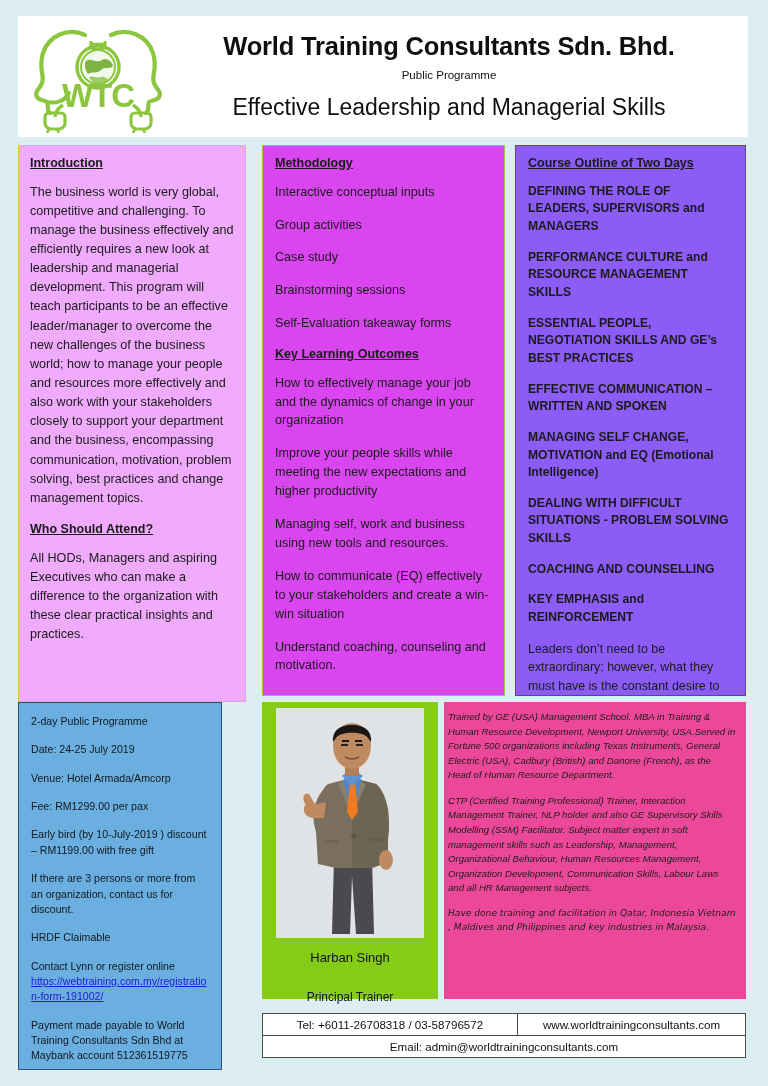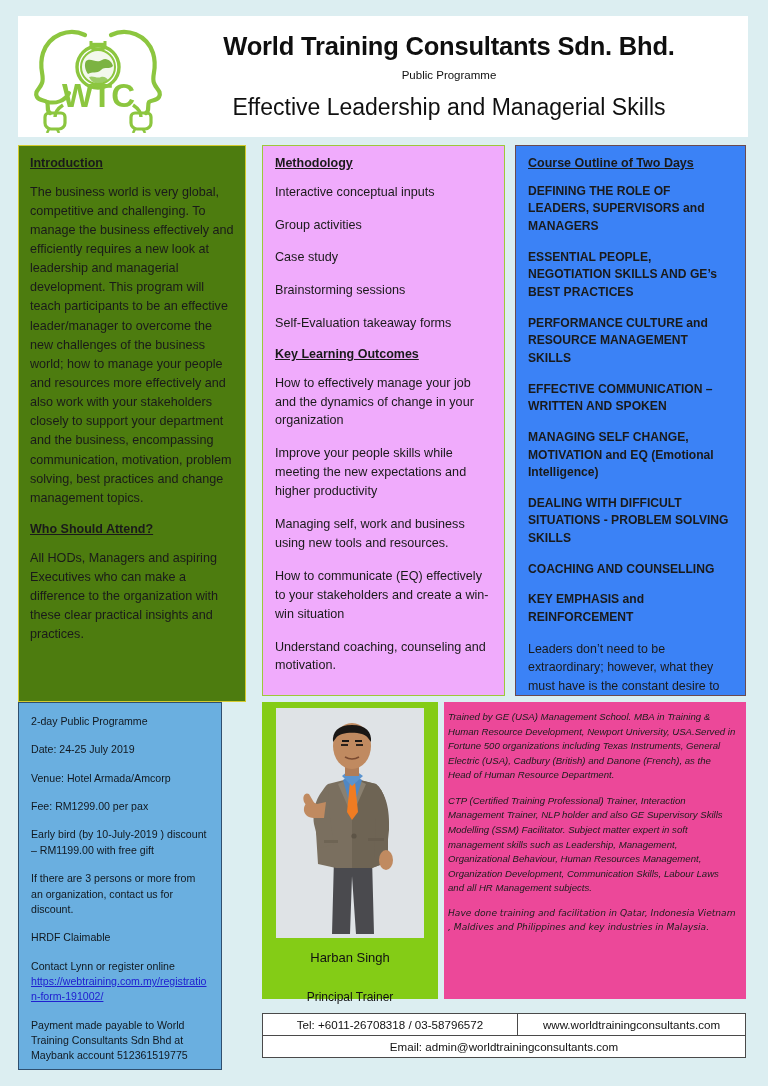--- a/index.html
+++ b/index.html
@@ -70,37 +70,37 @@
   .col {
     position: absolute;
     top: 145px;
     box-sizing: border-box;
     overflow: hidden;
   }
   .col-intro {
     left: 18px;
     width: 228px;
     height: 557px;
-    background: #4d7c0f;
+    background: #f0abfc;
     border: 1px solid #d4cb2e;
     padding: 10px 11px 8px 11px;
   }
   .col-method {
     left: 262px;
     width: 243px;
     height: 551px;
-    background: #f0abfc;
+    background: #d946ef;
     border: 1px solid #9ec63b;
     padding: 10px 12px 8px 12px;
   }
   .col-outline {
     left: 515px;
     width: 231px;
     height: 551px;
-    background: #3b82f6;
+    background: #8b5cf6;
     border: 1px solid #6b4a4f;
     padding: 10px 12px 8px 12px;
   }
 
   .sec-head {
     font-size: 12.5px;
     font-weight: bold;
     text-decoration: underline;
     margin: 0 0 11px 0;
     line-height: 1.25;
@@ -309,22 +309,22 @@
     <p class="klo-item">How to effectively manage your job and the dynamics of change in your organization</p>
     <p class="klo-item">Improve your people skills while meeting the new expectations and higher productivity</p>
     <p class="klo-item">Managing self, work and business using new tools and resources.</p>
     <p class="klo-item">How to communicate (EQ) effectively to your stakeholders and create a win-win situation</p>
     <p class="klo-item">Understand coaching, counseling and motivation.</p>
   </div>
 
   <div class="col col-outline">
     <div class="sec-head">Course Outline of Two Days</div>
     <p class="outline-item">DEFINING THE ROLE OF LEADERS, SUPERVISORS and MANAGERS</p>
+    <p class="outline-item">PERFORMANCE CULTURE and RESOURCE MANAGEMENT SKILLS</p>
     <p class="outline-item">ESSENTIAL PEOPLE, NEGOTIATION SKILLS AND GE’s BEST PRACTICES</p>
-    <p class="outline-item">PERFORMANCE CULTURE and RESOURCE MANAGEMENT SKILLS</p>
     <p class="outline-item">EFFECTIVE COMMUNICATION – WRITTEN AND SPOKEN</p>
     <p class="outline-item">MANAGING SELF CHANGE, MOTIVATION and EQ (Emotional Intelligence)</p>
     <p class="outline-item">DEALING WITH DIFFICULT SITUATIONS - PROBLEM SOLVING SKILLS</p>
     <p class="outline-item">COACHING AND COUNSELLING</p>
     <p class="outline-item">KEY EMPHASIS and REINFORCEMENT</p>
     <p class="outline-note">Leaders don’t need to be extraordinary; however, what they must have is the constant desire to learn, develop and engage.</p>
   </div>
 
   <div class="details">
     <p>2-day Public Programme</p>

